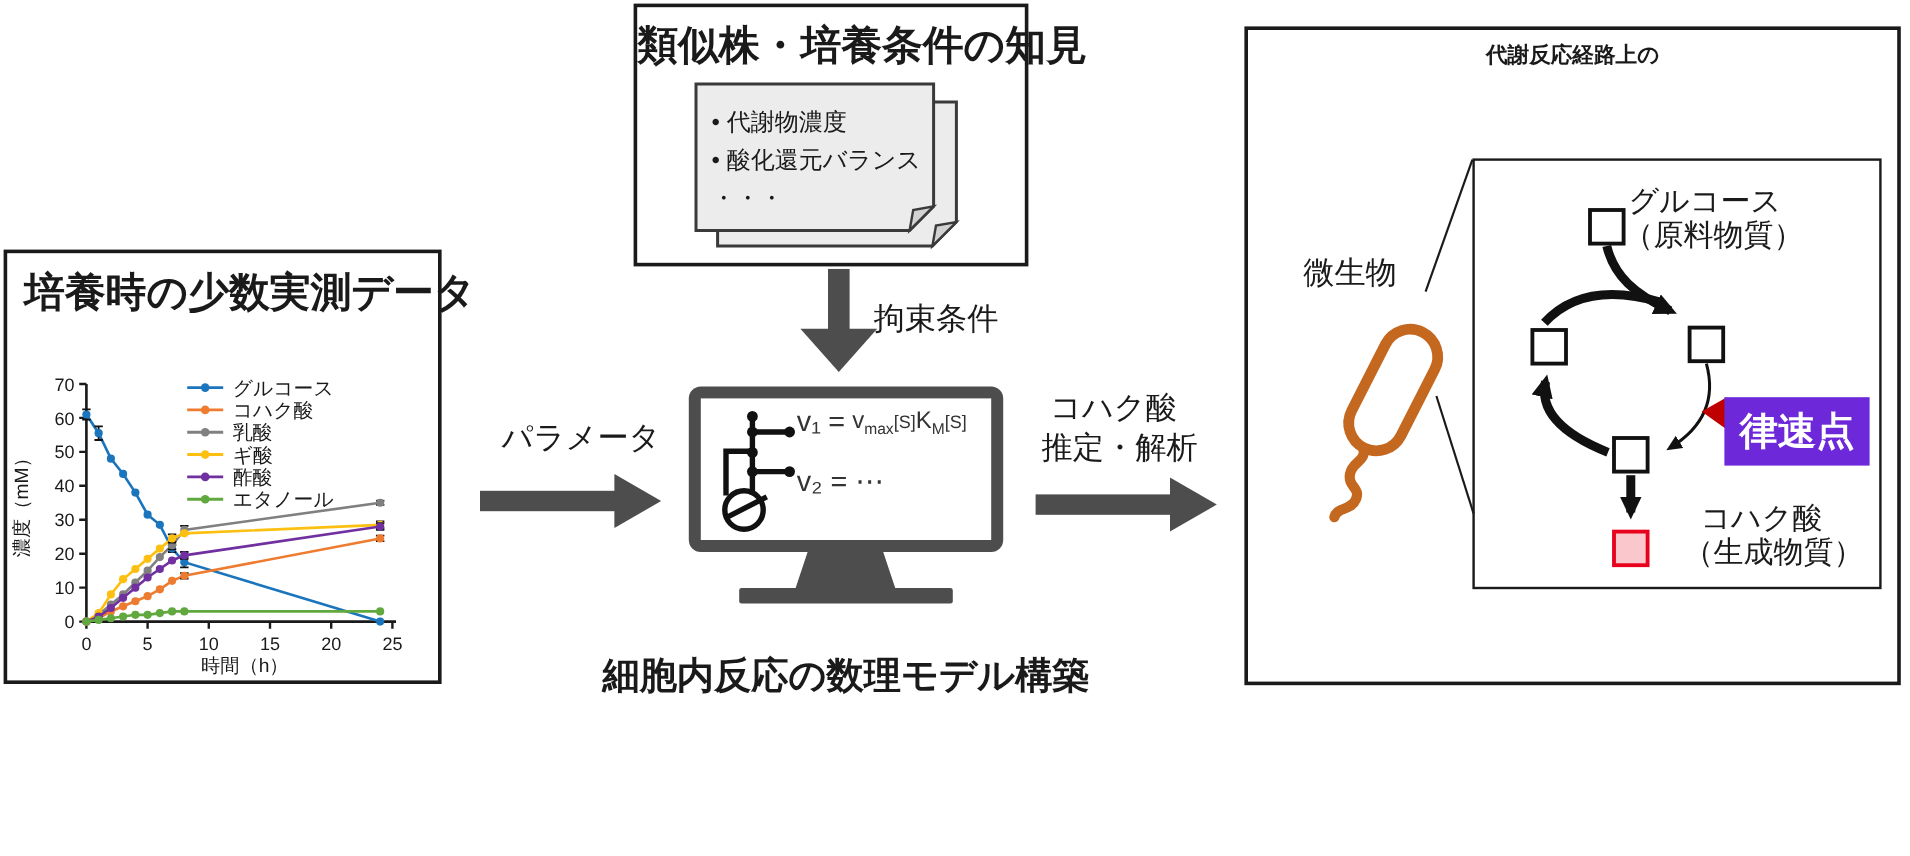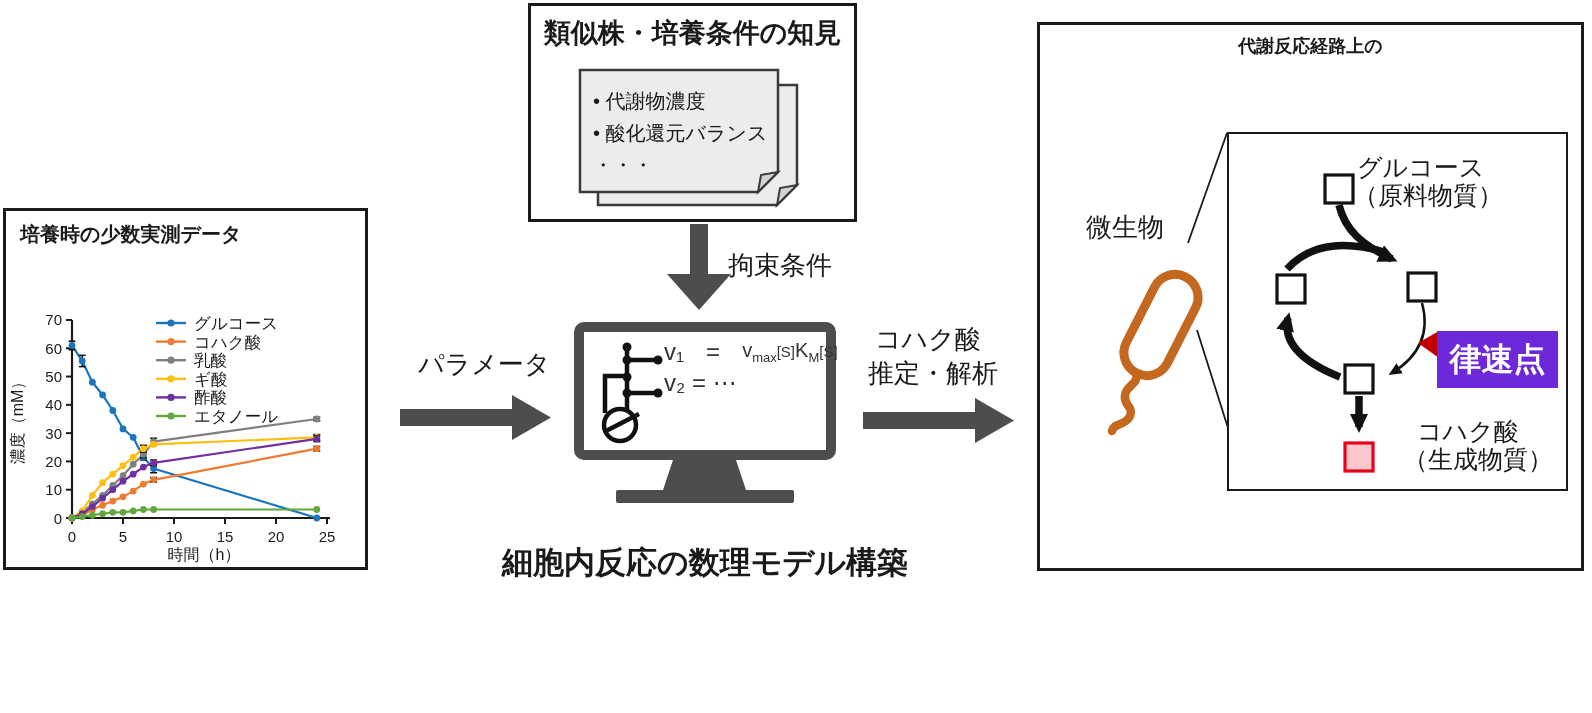--- a/index.html
+++ b/index.html
@@ -2,38 +2,38 @@
 <html><head>
 <meta charset="utf-8">
 <style>
   html,body{margin:0;padding:0;background:#fff}
   #canvas{position:relative;width:1592px;height:713px;background:#fff;overflow:hidden;
           font-family:"Liberation Sans","DejaVu Sans",sans-serif;color:#1a1a1a}
   .abs{position:absolute}
   .panel{position:absolute;border:3px solid #1a1a1a;background:#fff}
   
   #left-panel{left:3px;top:208px;width:359px;height:356px}
-  #left-panel-title{left:14px;top:10px;font-size:20px;font-weight:bold;white-space:nowrap}
+  #left-panel-title{left:14px;top:10px;font-size:34px;font-weight:bold;white-space:nowrap}
   #chart-svg{position:absolute;left:0;top:0}
   
   #knowledge-box{left:528px;top:3px;width:323px;height:213px}
-  #knowledge-title{left:0;top:9px;width:100%;text-align:center;font-size:27px;font-weight:bold;white-space:nowrap}
+  #knowledge-title{left:0;top:9px;width:100%;text-align:center;font-size:34px;font-weight:bold;white-space:nowrap}
   .kb-item{position:absolute;left:62px;font-size:20px;white-space:nowrap}
   
   .flow-label{position:absolute;font-size:26px;white-space:nowrap}
   
   #equation{left:664px;top:338px;color:#333}
-  .eq-line1{display:flex;align-items:center;gap:22px}
+  .eq-line1{display:flex;align-items:center;gap:6px}
   .eq-main{font-size:24px}
   .frac{display:inline-flex;flex-direction:row;align-items:center}
   .frac .bar{align-self:stretch;height:0;border-top:2.5px solid #333;margin:1px 0}
   .fr-part{font-size:20px;white-space:nowrap}
   sub{font-size:13px}
   .brk{font-size:15px}
-  #eq-line2{font-size:24px;margin-top:3px}
+  #eq-line2{font-size:24px;margin-top:21px}
   #model-caption{left:430px;top:542px;width:550px;text-align:center;font-size:31px;font-weight:bold;white-space:nowrap}
   
   #right-panel{left:1037px;top:22px;width:541px;height:543px}
   #right-title{left:0;top:10px;width:100%;text-align:center;font-size:18px;font-weight:bold;line-height:1.32}
   #microbe-label{left:46px;top:185px;font-size:26px}
   #inner-box{position:absolute;left:187px;top:107px;width:337px;height:355px;border:2.5px solid #1a1a1a;background:#fff}
   #rp-svg{position:absolute;left:0;top:0}
   .rp-label{position:absolute;font-size:25px;white-space:nowrap}
   #bottleneck-badge{left:397px;top:306px;width:121px;height:57px;background:#6d28d9;color:#fff;
         font-size:32px;font-weight:bold;display:flex;align-items:center;justify-content:center;white-space:nowrap}

